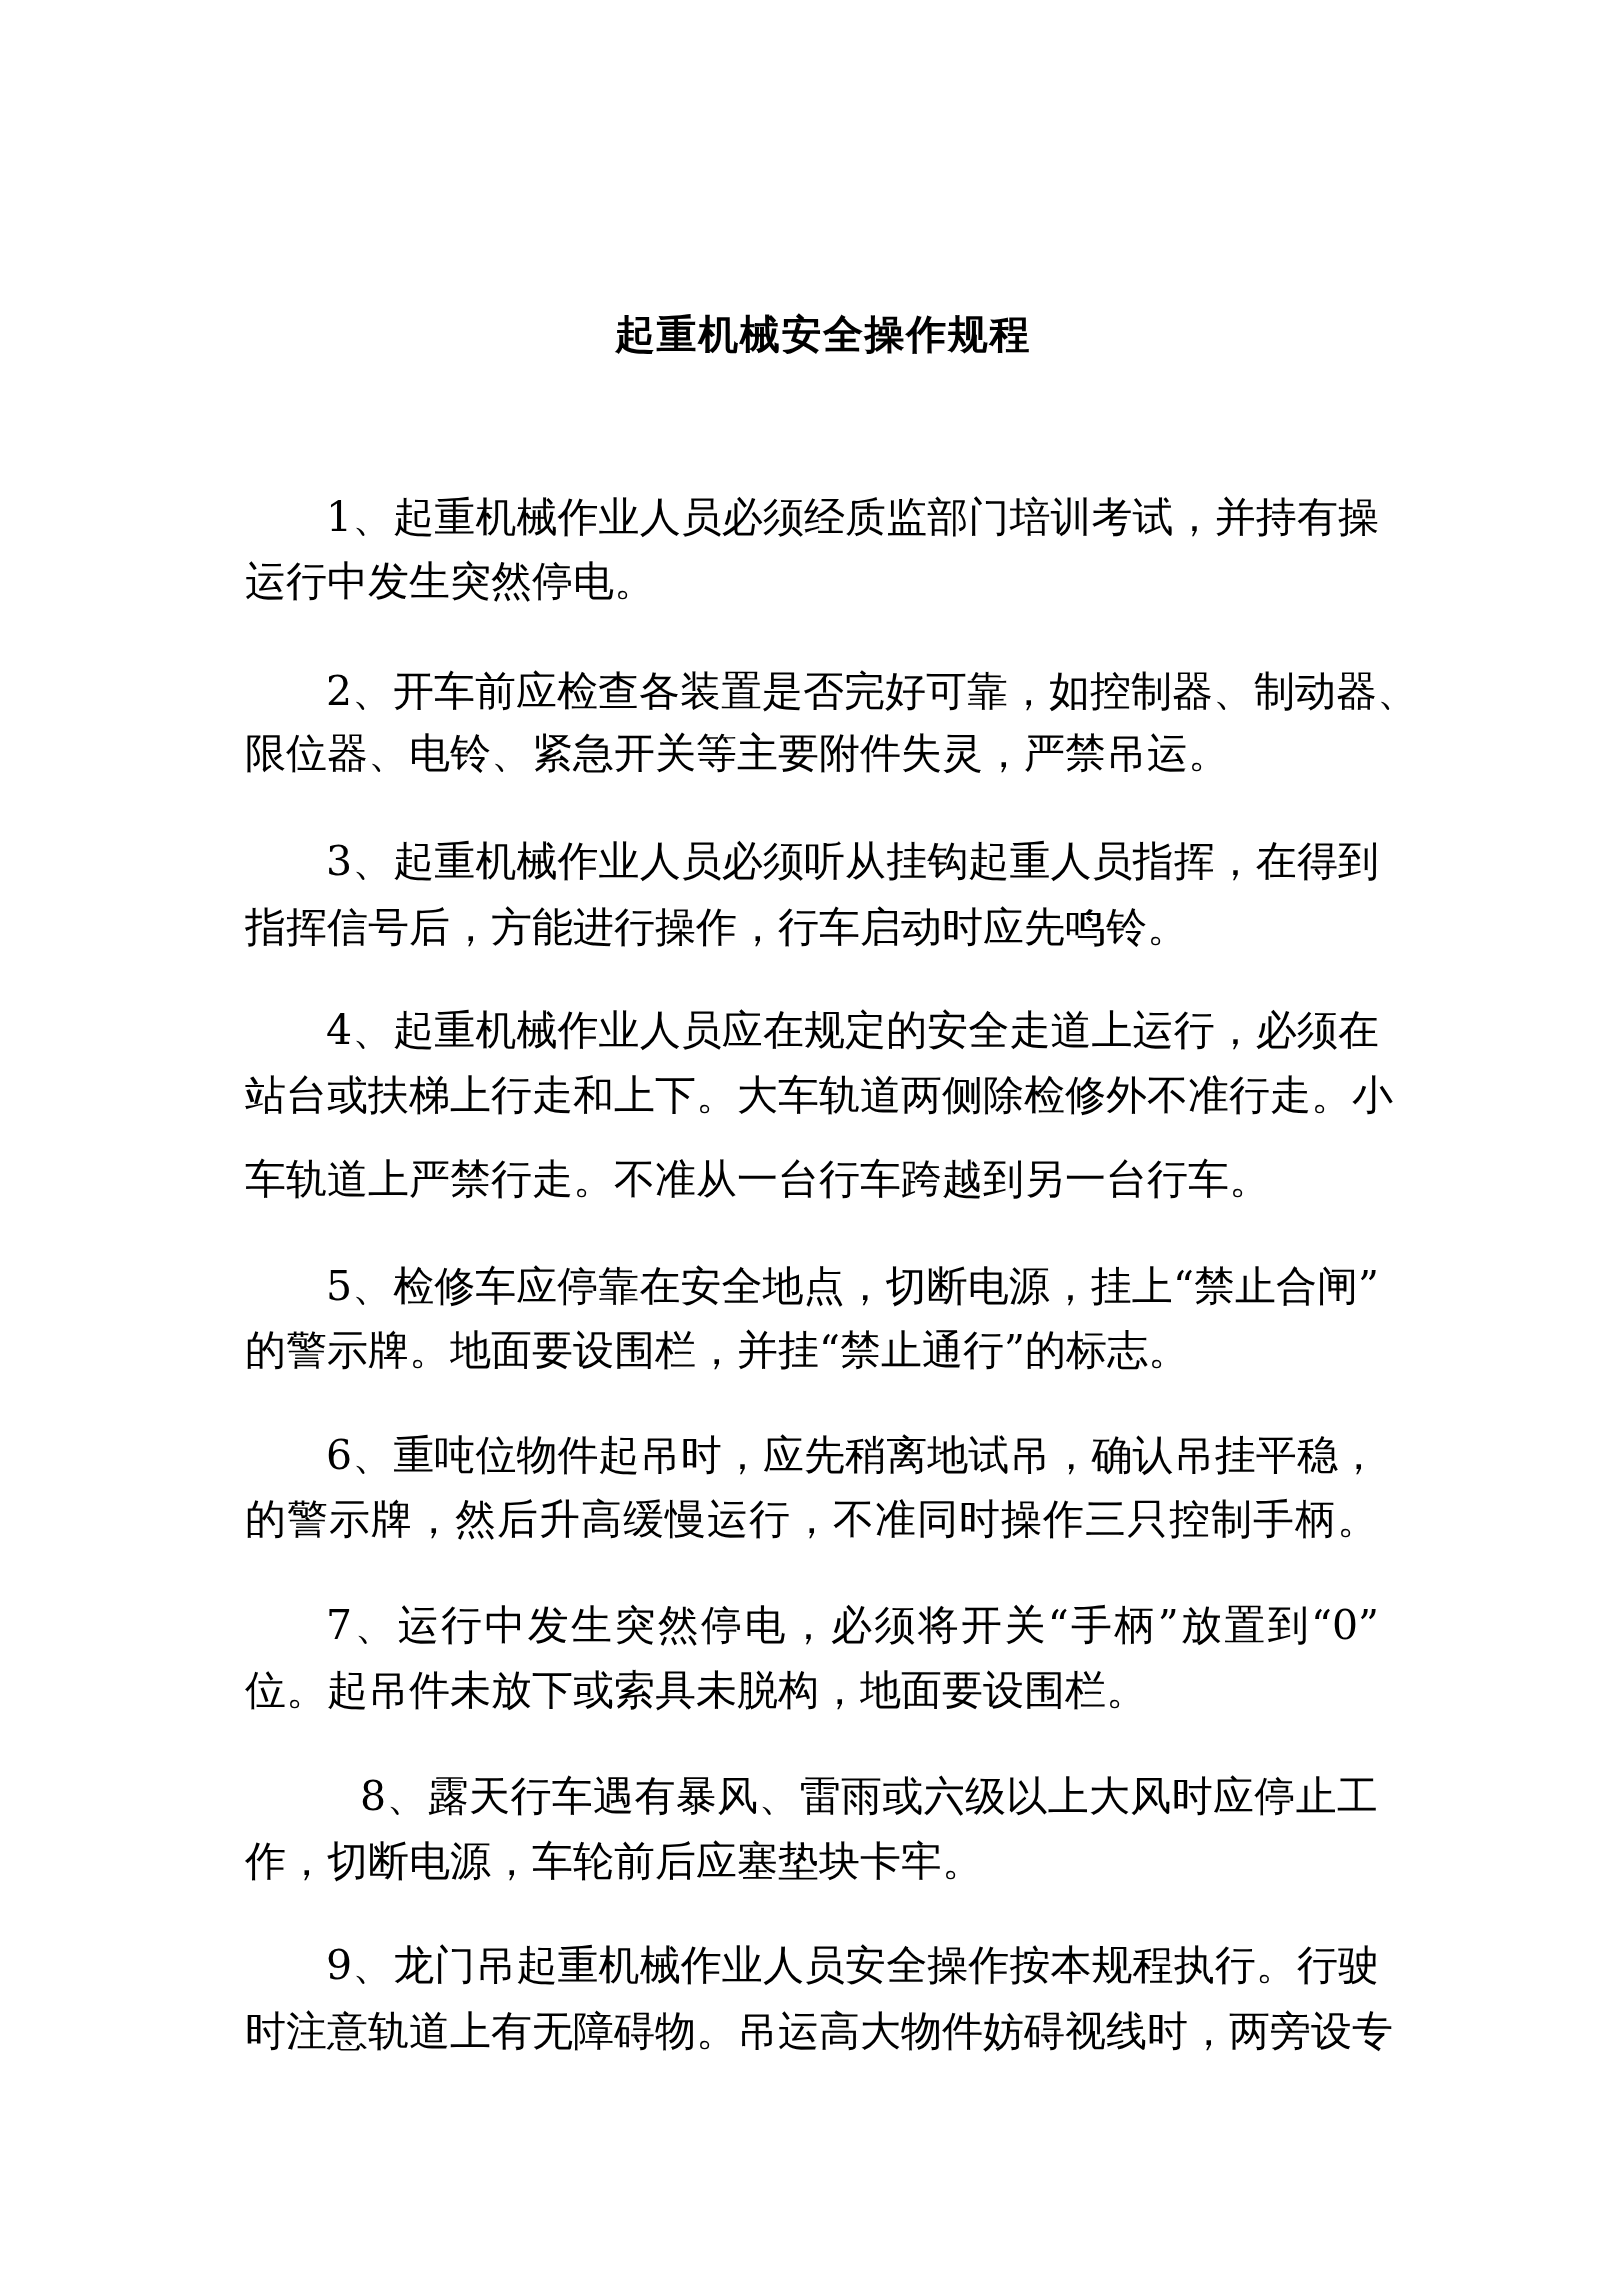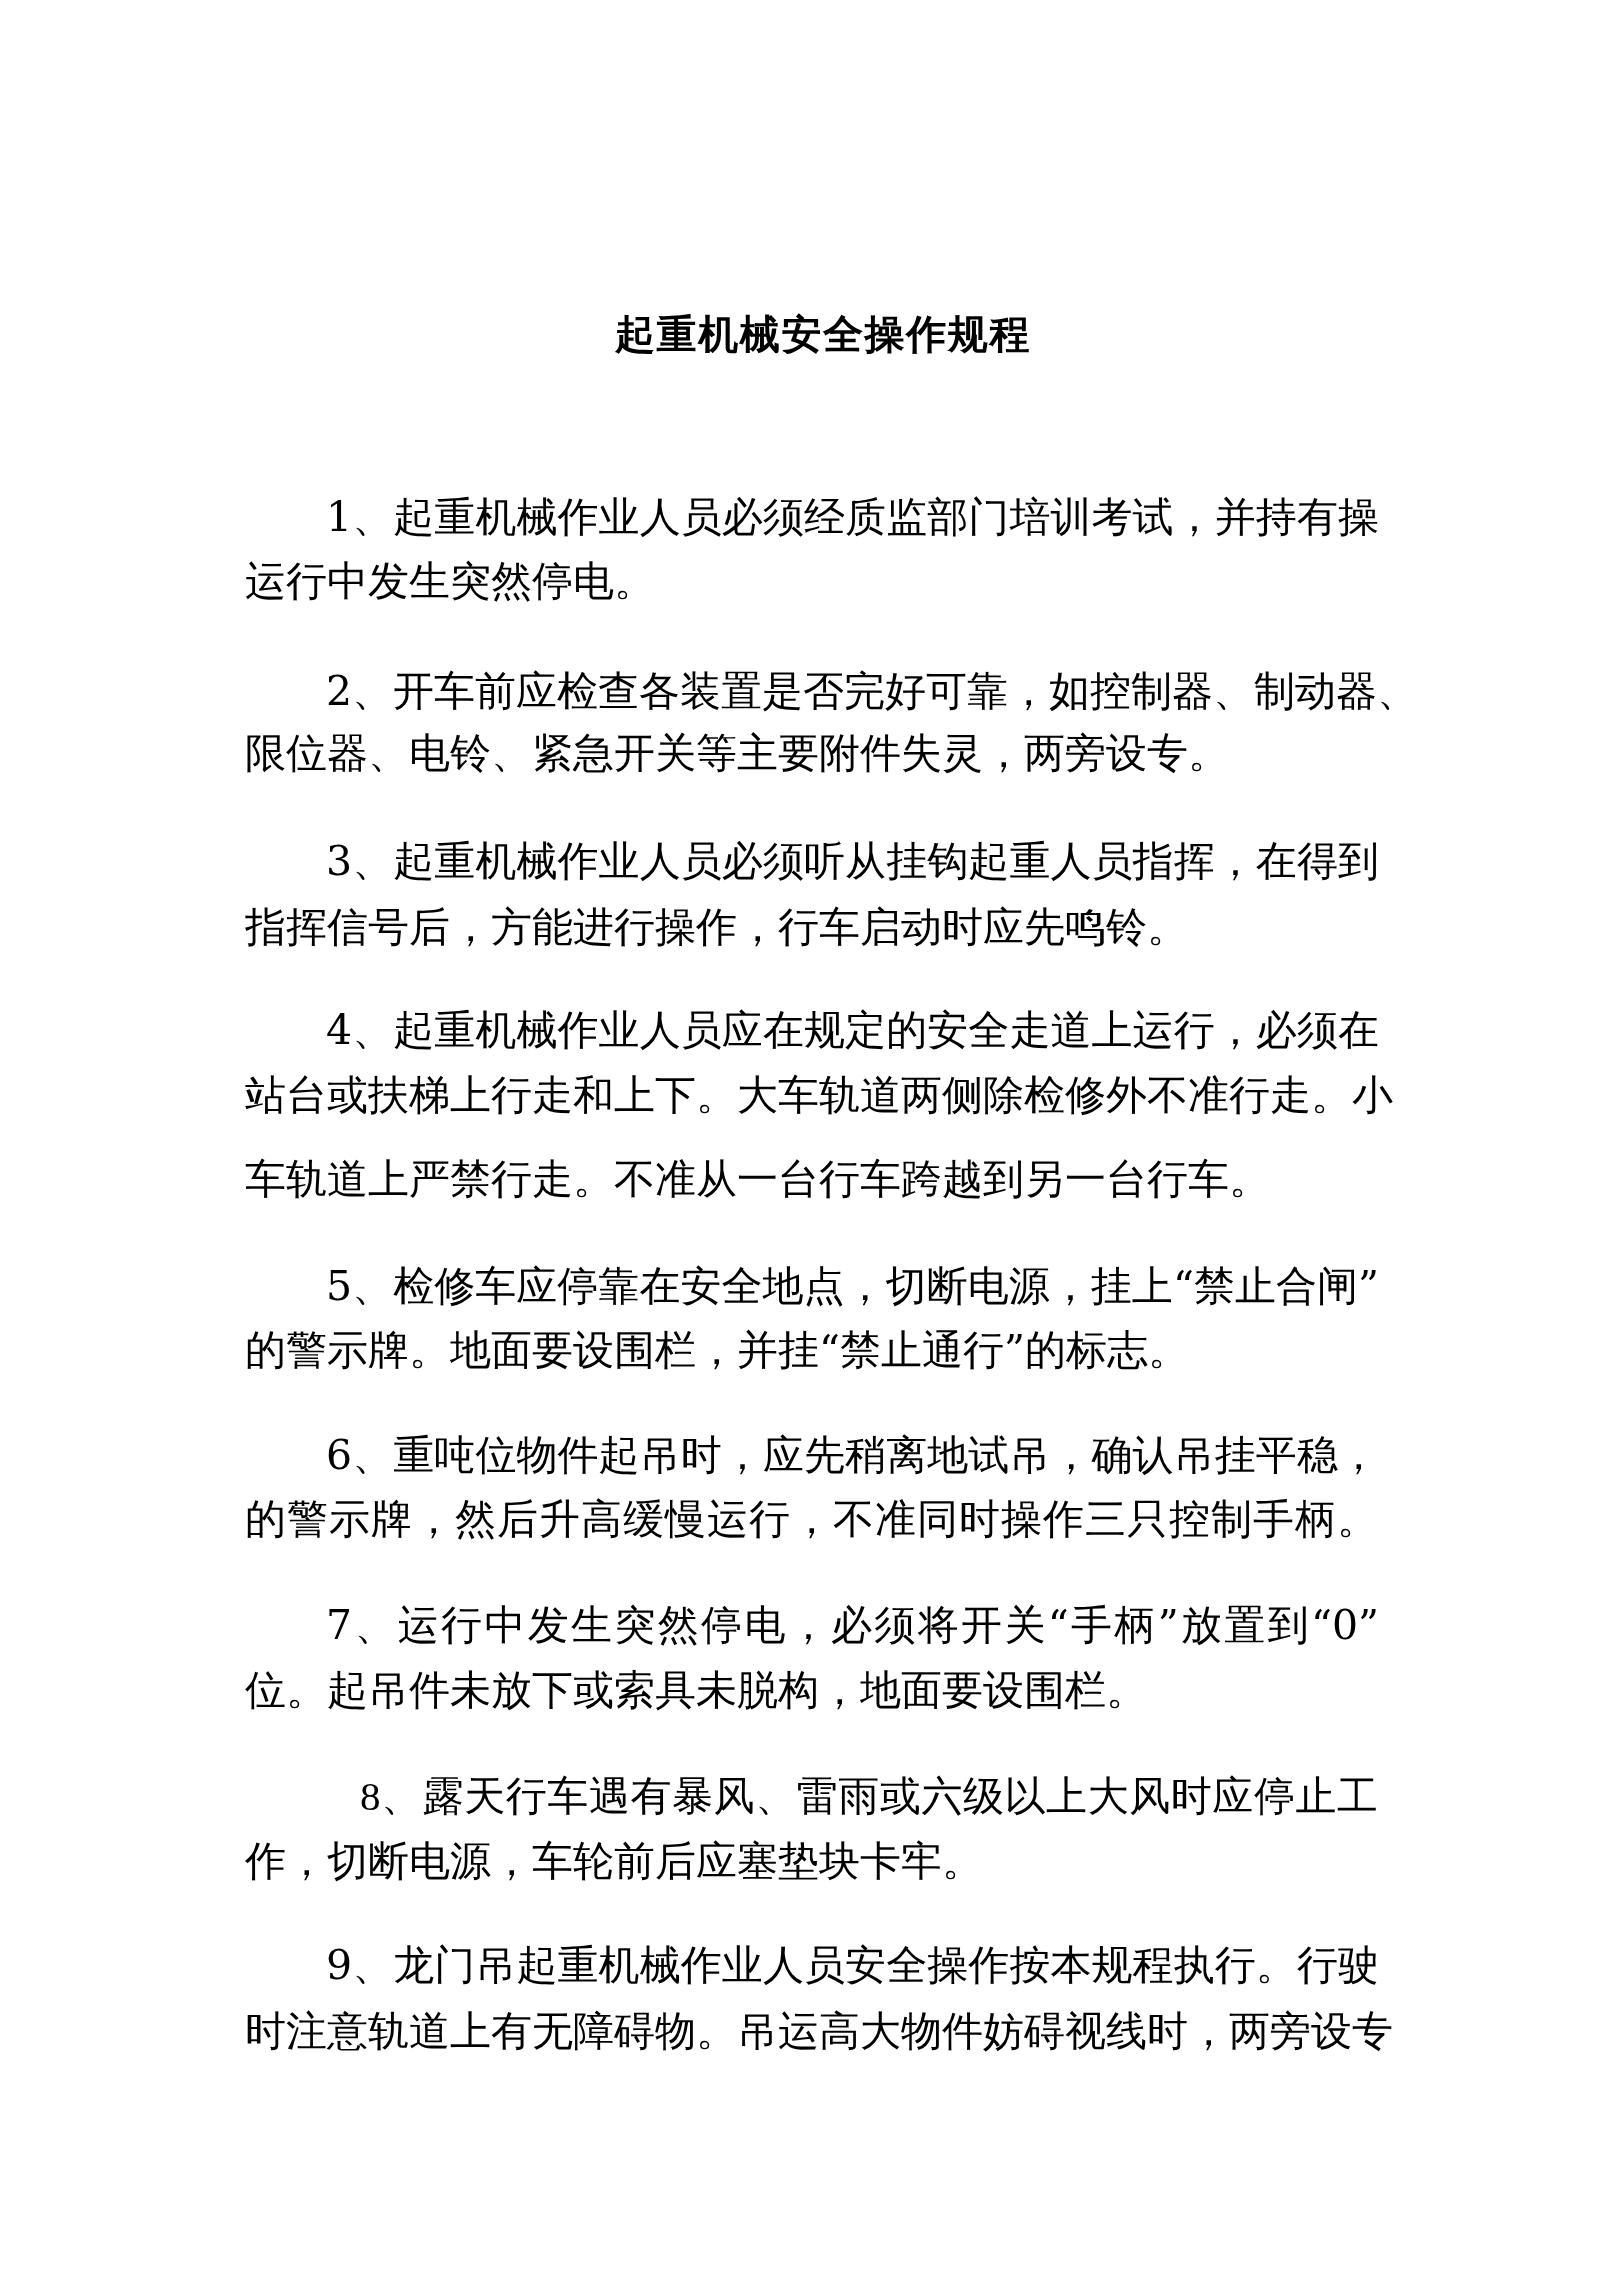--- a/index.html
+++ b/index.html
@@ -50,38 +50,37 @@
       text-align-last: justify;
     }
     .line.first {
       left: 326px;
       width: 1053px;
       margin-top: 20px;
     }
     .line.first.extra-indent {
       left: 360px;
       width: 1018px;
-      font-family: Liberation Serif, serif;
     }
   </style>
 </head>
 <body>
 
 <div class="page">
 
   <h1 class="title">起重机械安全操作规程</h1>
 
   <div>
     <div class="line full first" style="top:469px">1、起重机械作业人员必须经质监部门培训考试，并持有操</div>
     <div class="line" style="top:553px">运行中发生突然停电。</div>
   </div>
 
   <div>
     <div class="line full first" style="top:643px">2、开车前应检查各装置是否完好可靠，如控制器、制动器、</div>
-    <div class="line" style="top:725px">限位器、电铃、紧急开关等主要附件失灵，两旁设专。</div>
+    <div class="line" style="top:725px">限位器、电铃、紧急开关等主要附件失灵，严禁吊运。</div>
   </div>
 
   <div>
     <div class="line full first" style="top:813px">3、起重机械作业人员必须听从挂钩起重人员指挥，在得到</div>
     <div class="line" style="top:899px">指挥信号后，方能进行操作，行车启动时应先鸣铃。</div>
   </div>
 
   <div>
     <div class="line full first" style="top:982px">4、起重机械作业人员应在规定的安全走道上运行，必须在</div>
     <div class="line full" style="top:1067px">站台或扶梯上行走和上下。大车轨道两侧除检修外不准行走。小</div>

